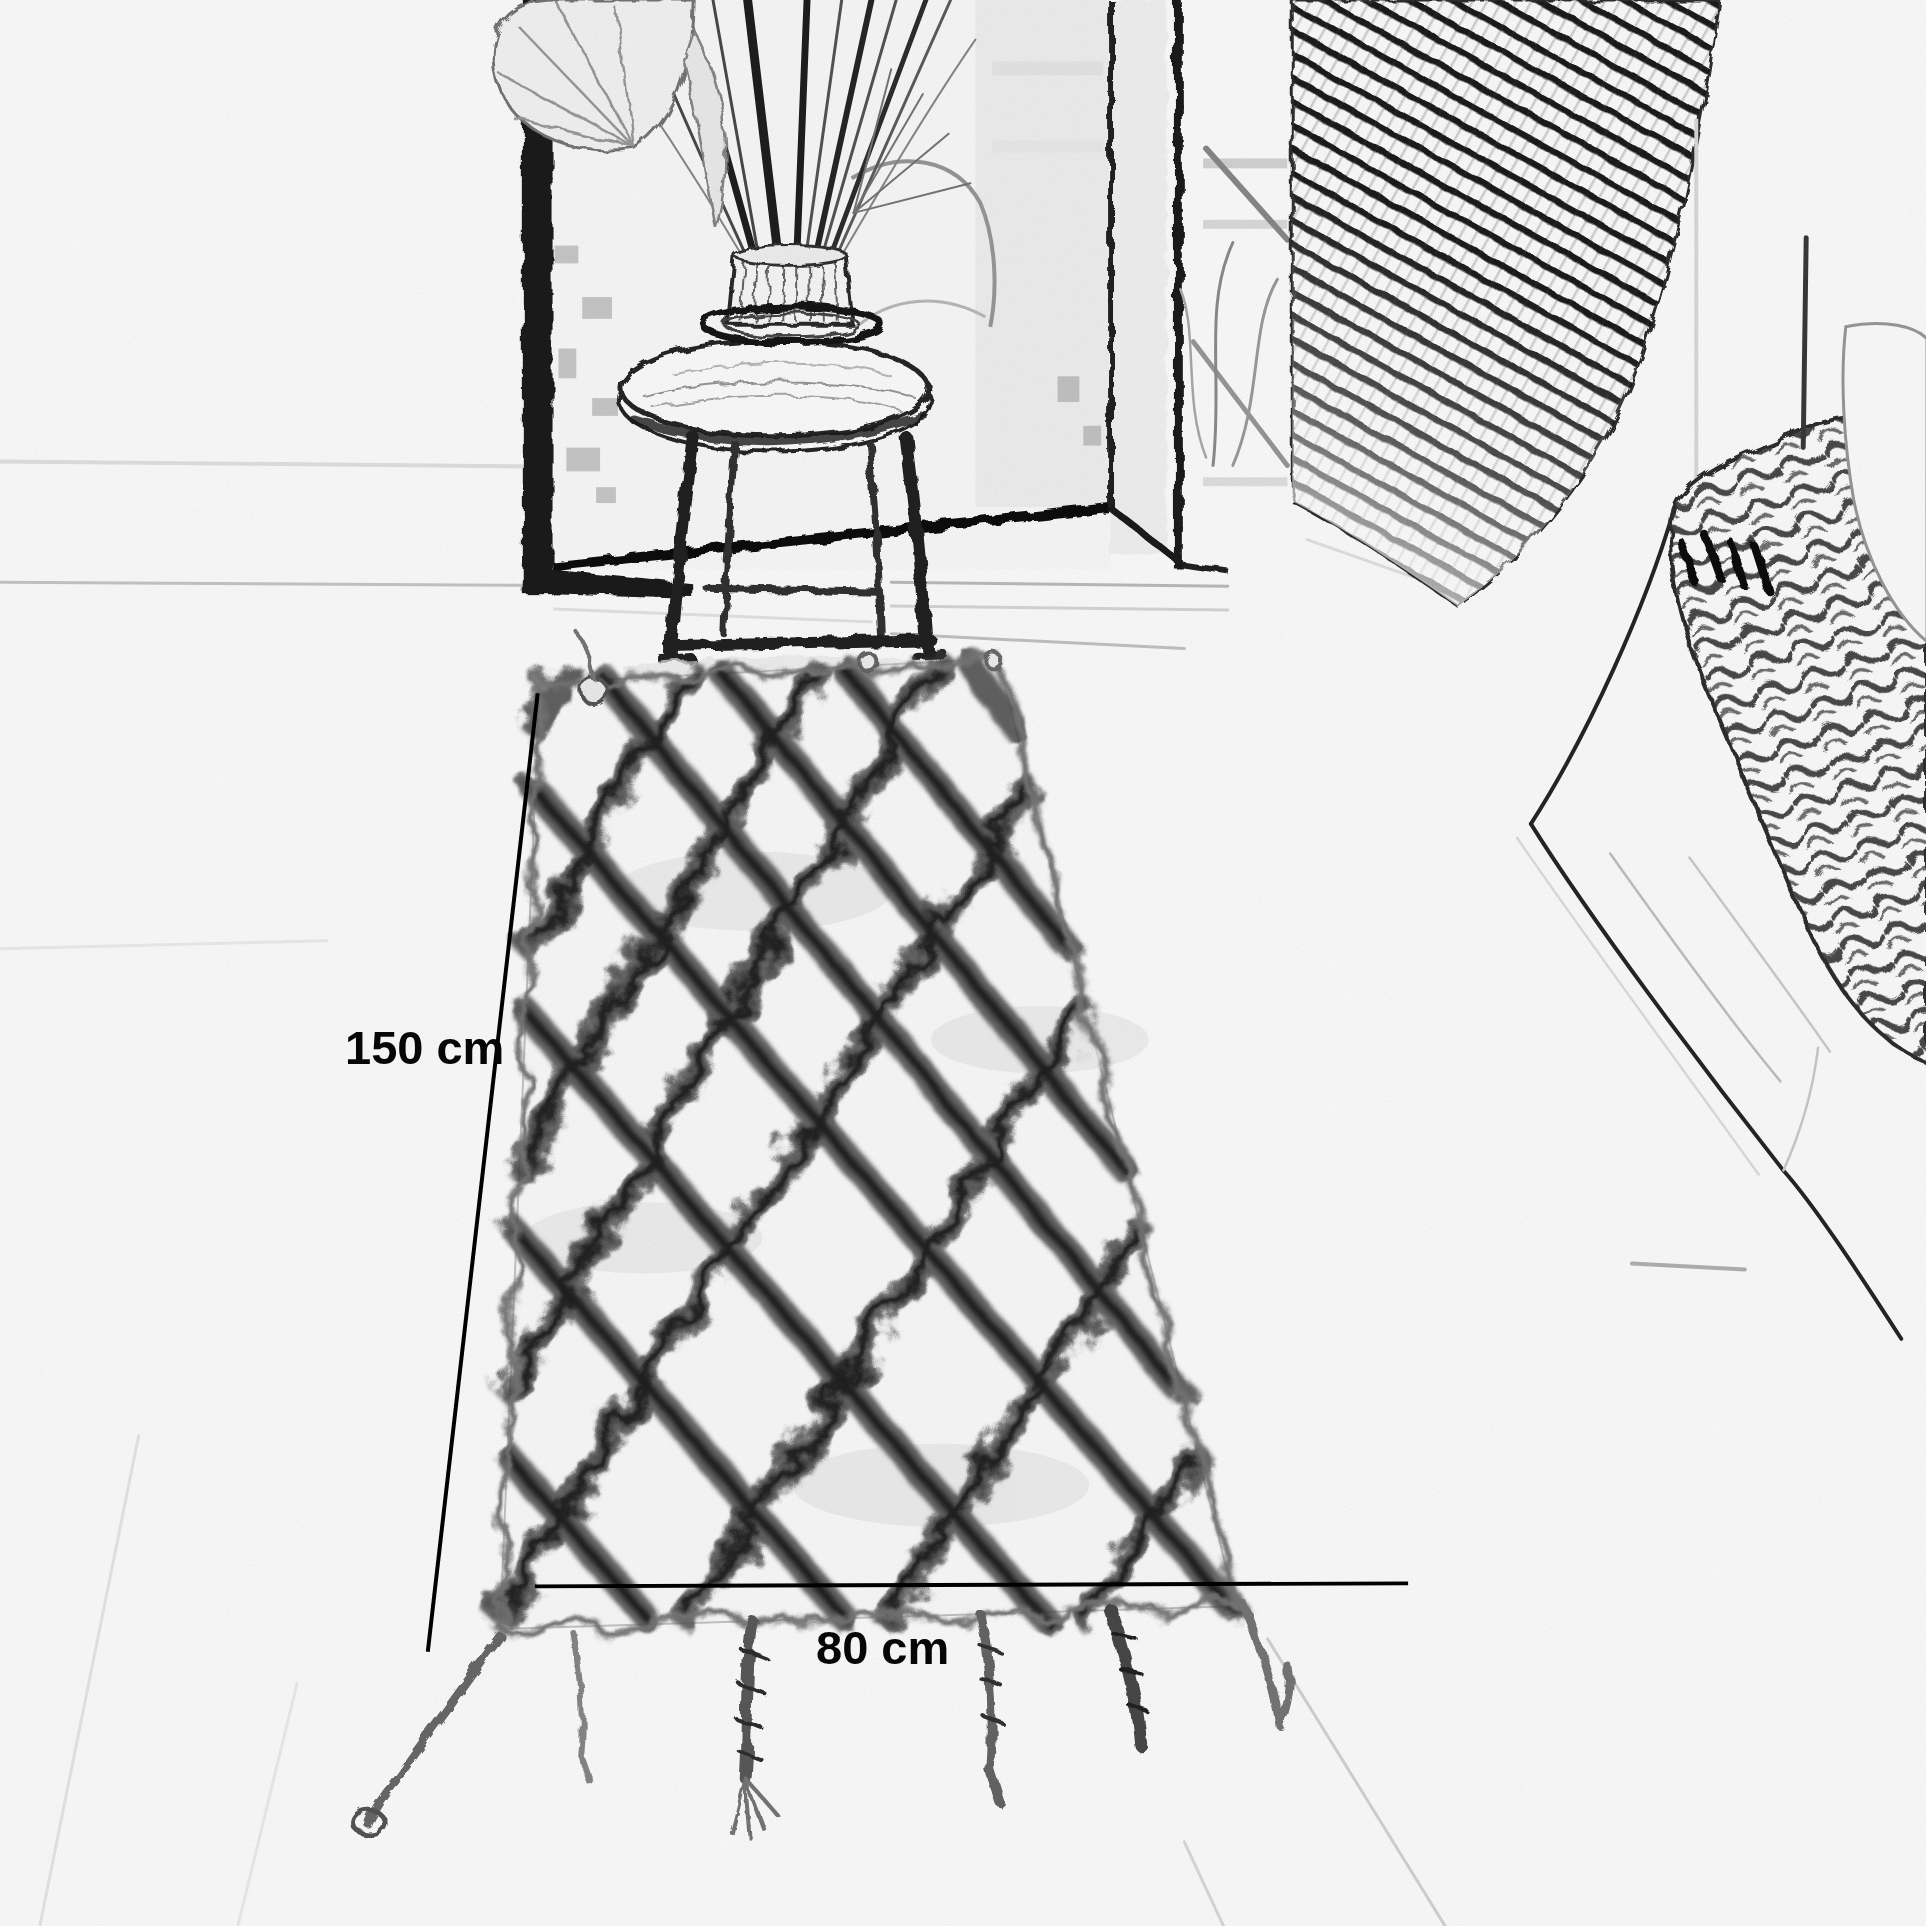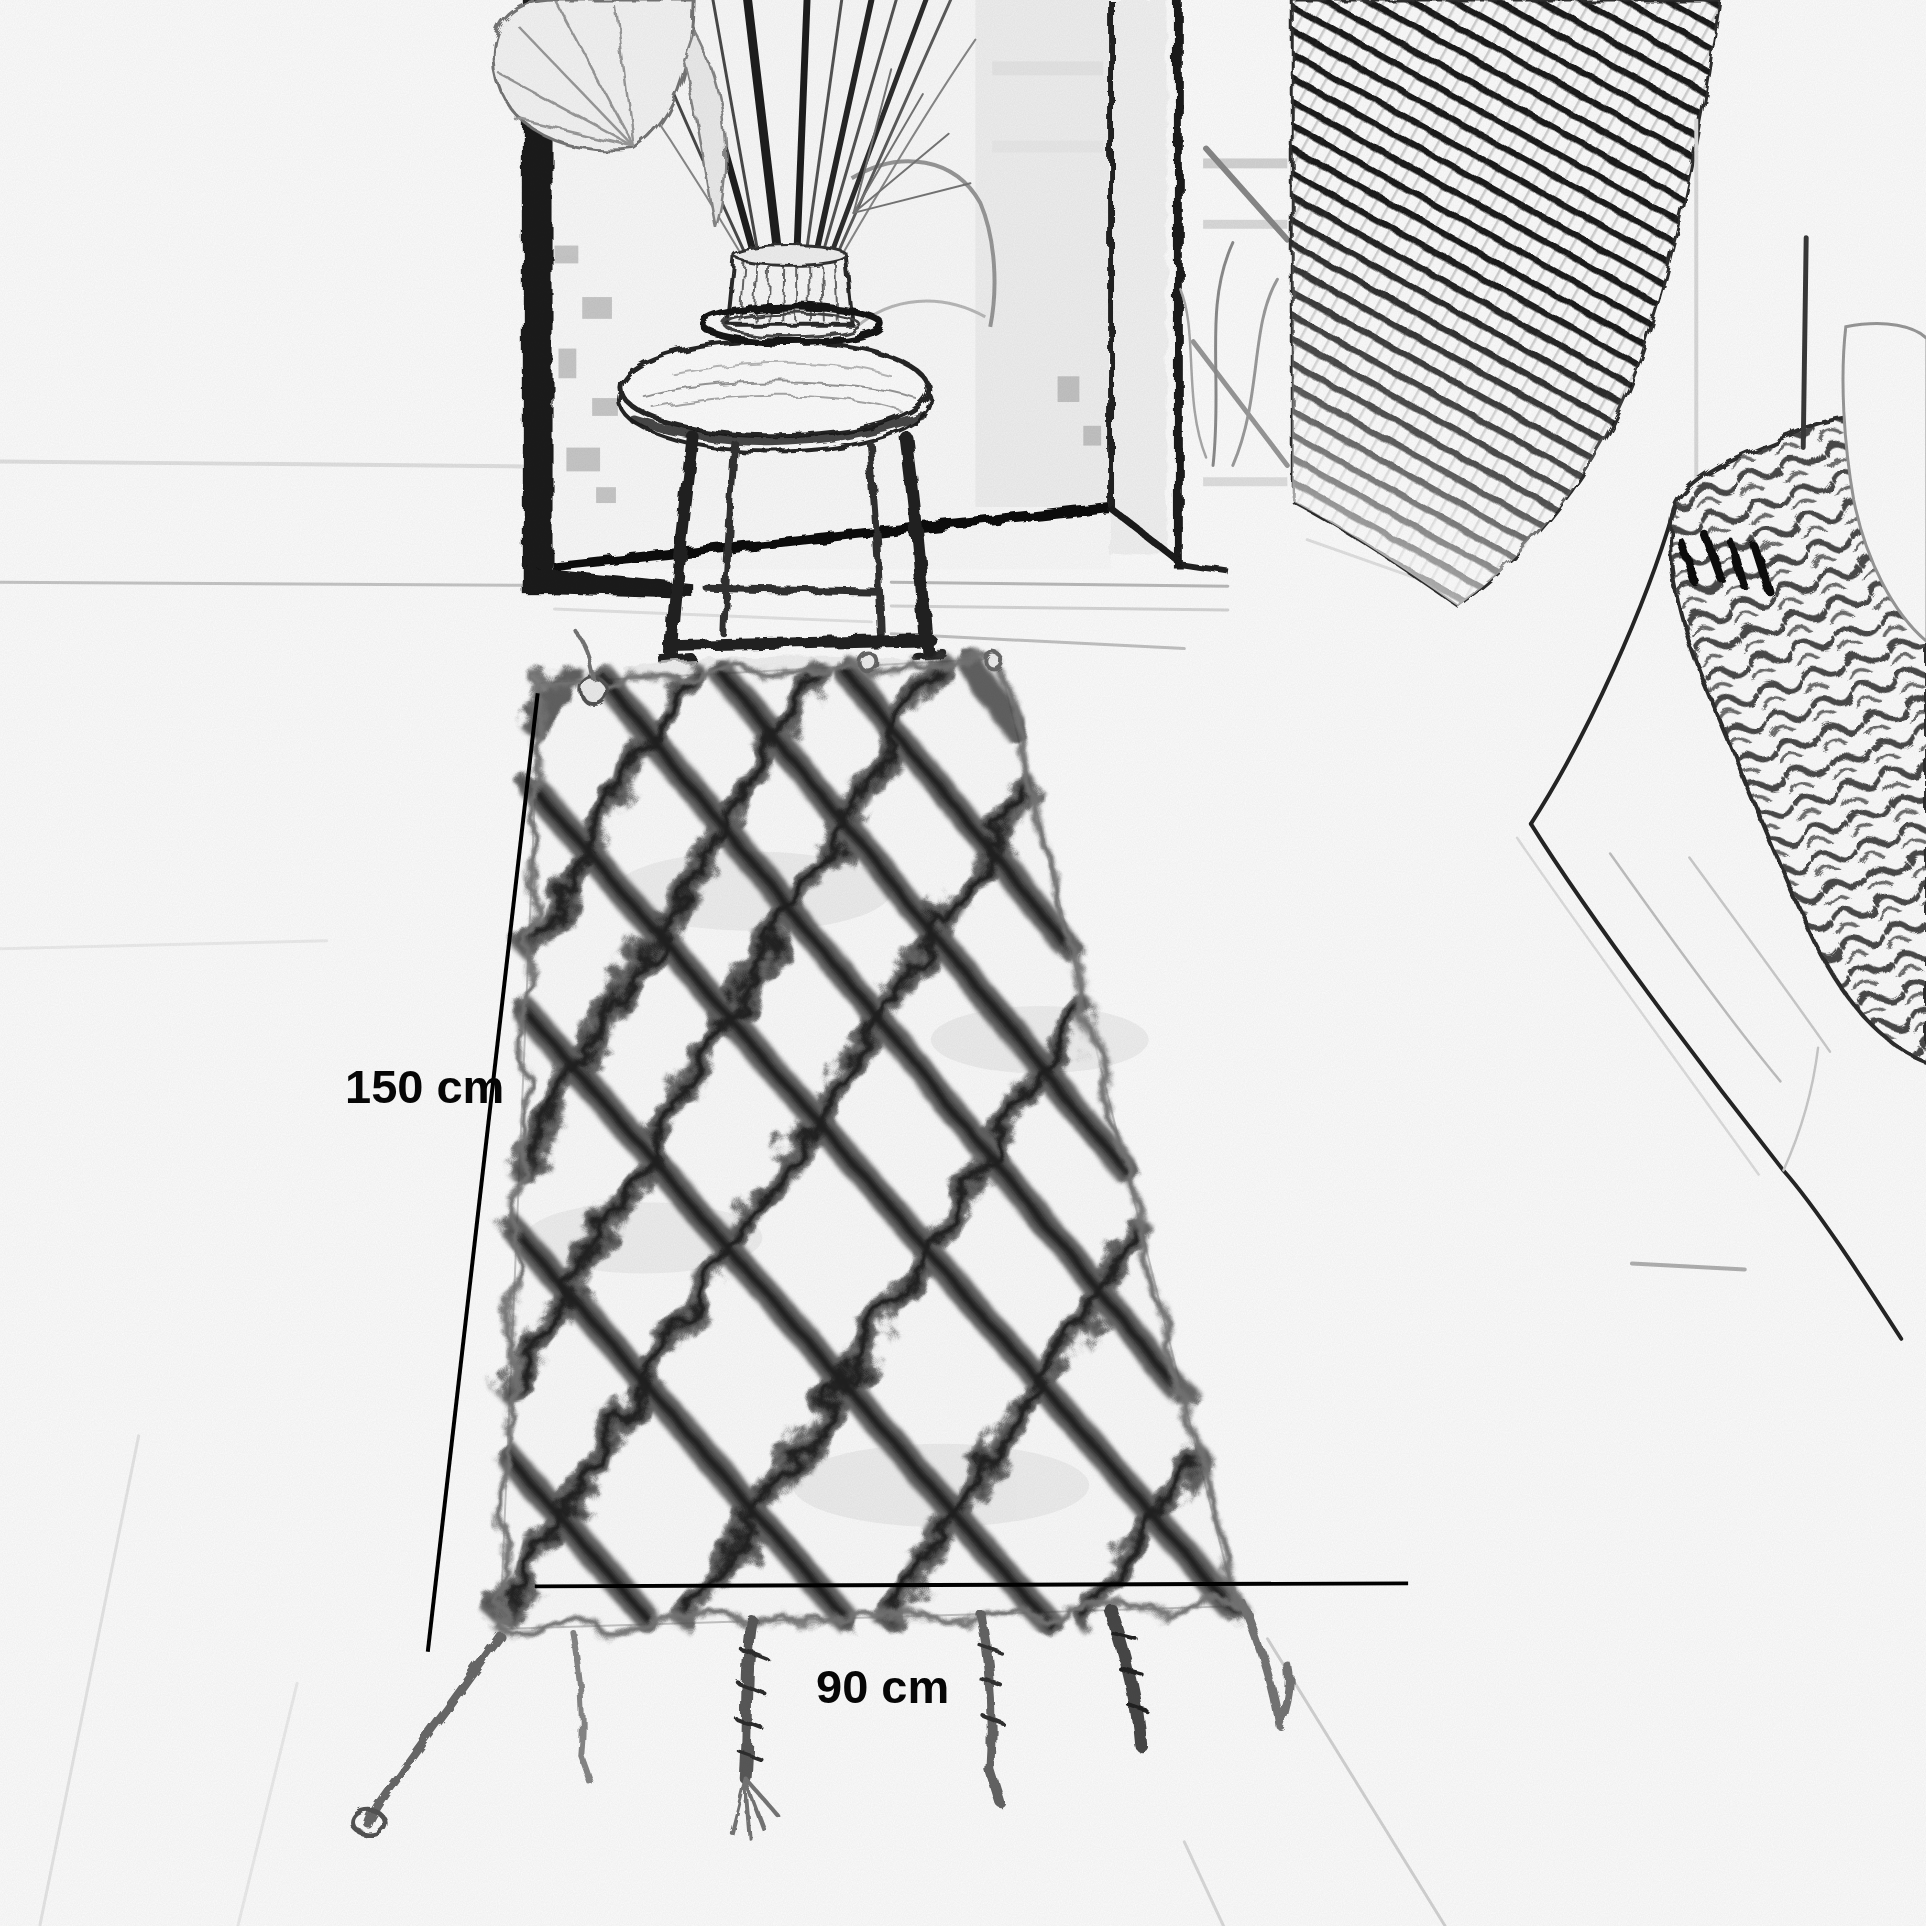--- a/index.html
+++ b/index.html
@@ -13,21 +13,20 @@
   .scene-svg{position:absolute;left:0;top:0;}
   .dim-label{
     position:absolute;
     font-family:"Liberation Sans","DejaVu Sans",sans-serif;
     font-weight:700;
     font-size:47px;
     color:#060606;
     letter-spacing:0px;
     white-space:nowrap;
     user-select:none;
-    margin-top:39px;
   }
   #label-length{left:345px;top:1020px;}
   #label-width{left:816px;top:1620px;}
 </style>
 </head>
 <body>
 
 <div class="canvas">
 
 <svg class="scene-svg" width="1927" height="1927" viewBox="0 0 1946 1946">
@@ -266,16 +265,16 @@
 
   <g>
     <path d="M543 700 L432 1668" stroke="#000000" stroke-width="4" fill="none"></path>
     <path d="M540 1602 L1422 1599" stroke="#000000" stroke-width="4" fill="none"></path>
   </g>
 
   <rect width="1946" height="1946" filter="url(#grainF)" opacity="0.05"></rect>
 </svg>
 
 <div class="dim-label" id="label-length">150 cm</div>
-<div class="dim-label" id="label-width">90 cm</div>
+<div class="dim-label" id="label-width">80 cm</div>
 
 </div>
 
 
 </body></html>

